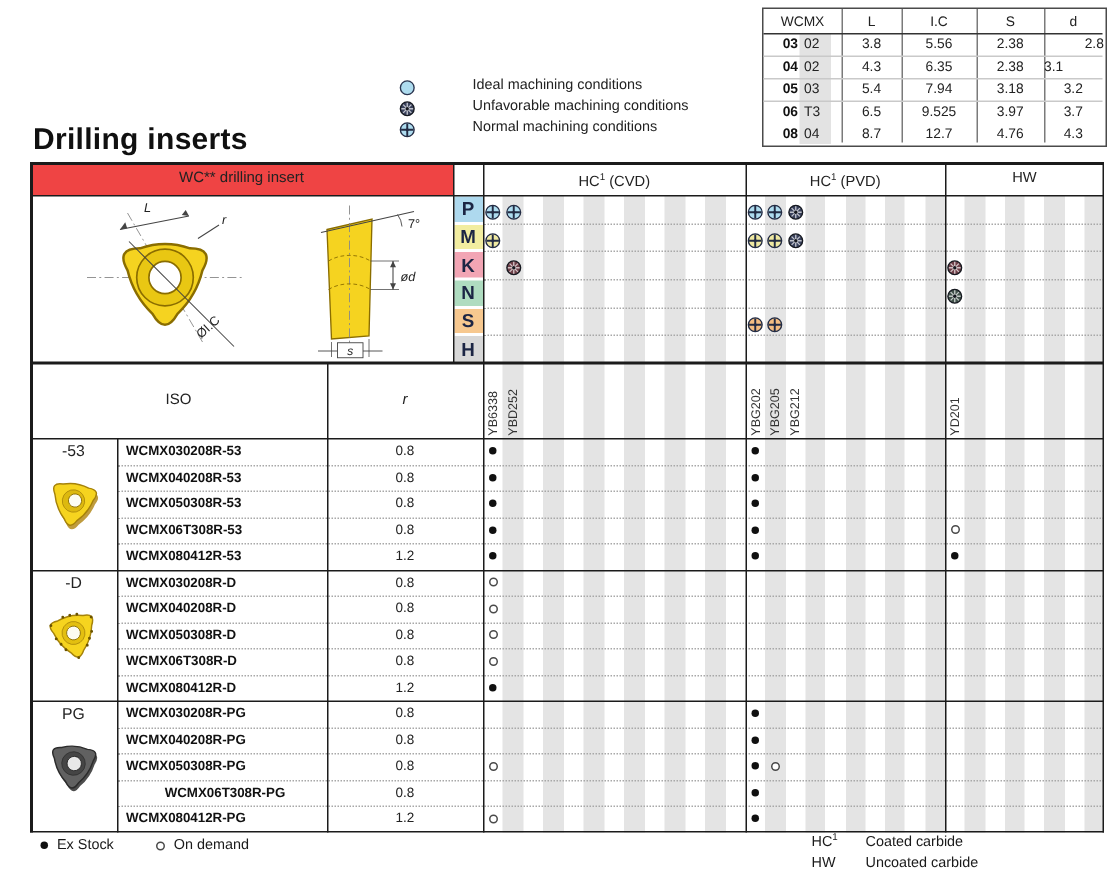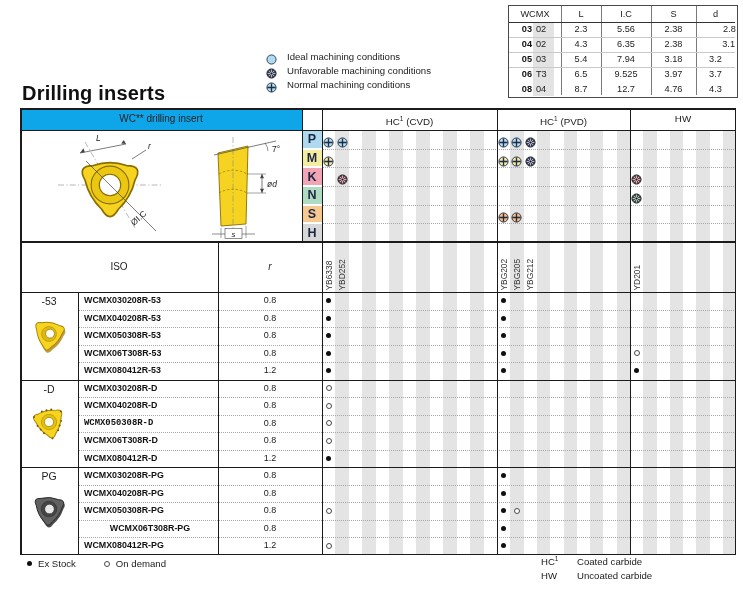--- a/index.html
+++ b/index.html
@@ -1,20 +1,20 @@
 <!DOCTYPE html>
 <html><head>
 <meta charset="utf-8">
 <style>
   html,body{margin:0;padding:0;background:#fff;}
   #canvas{position:relative;width:743px;height:589px;background:#ffffff;overflow:hidden;
           font-family:"Liberation Sans","DejaVu Sans",sans-serif;color:#1a1a1a;}
   .title{position:absolute;left:22px;top:82px;font-size:20px;font-weight:bold;color:#101010;letter-spacing:.2px;}
   .cond-legend{position:absolute;left:266px;top:49px;}
-  .cond-row{display:flex;align-items:center;height:14px;margin-bottom:0px;}
+  .cond-row{display:flex;align-items:center;height:14px;margin-bottom:0px;gap:28px;}
   .cond-ic{width:11px;height:11px;display:inline-block;margin-right:10px;}
   .cond-row span.lbl{font-size:9.6px;color:#222;}
   .stock-legend{position:absolute;left:27px;top:558px;display:flex;align-items:center;font-size:9.6px;color:#1a1a1a;}
   .dot{display:inline-block;width:5px;height:5px;border-radius:50%;margin-right:6px;}
   .dot.filled{background:#101010;}
   .dot.open{border:1px solid #4a4a4a;background:#fff;width:4px;height:4px;}
   .gap{width:28px;display:inline-block;}
   .footnotes{position:absolute;left:541px;top:554px;font-size:9.6px;color:#1a1a1a;}
   .footnotes .row{display:flex;height:14px;align-items:center;}
   .footnotes .abbr{width:36px;}
@@ -62,30 +62,30 @@
       <div style="position: absolute; left: 0px; top: 31.4px; width: 226px; height: 1px; background: rgb(201, 201, 201);"></div>
       <div style="position: absolute; left: 0px; top: 46.4px; width: 226px; height: 1px; background: rgb(201, 201, 201);"></div>
       <div style="position: absolute; left: 0px; top: 61.4px; width: 226px; height: 1px; background: rgb(201, 201, 201);"></div>
       <div style="position: absolute; left: 0px; top: 0px; width: 52px; height: 16px; line-height: 16px; text-align: center; font-size: 9.2px; color: rgb(34, 34, 34);">WCMX</div>
       <div style="position: absolute; left: 52px; top: 0px; width: 40px; height: 16px; line-height: 16px; text-align: center; font-size: 9.2px; color: rgb(34, 34, 34);">L</div>
       <div style="position: absolute; left: 92px; top: 0px; width: 50px; height: 16px; line-height: 16px; text-align: center; font-size: 9.2px; color: rgb(34, 34, 34);">I.C</div>
       <div style="position: absolute; left: 142px; top: 0px; width: 45px; height: 16px; line-height: 16px; text-align: center; font-size: 9.2px; color: rgb(34, 34, 34);">S</div>
       <div style="position: absolute; left: 187px; top: 0px; width: 39px; height: 16px; line-height: 16px; text-align: center; font-size: 9.2px; color: rgb(34, 34, 34);">d</div>
       <div style="position: absolute; left: 2px; top: 16px; width: 21px; height: 15px; line-height: 15px; text-align: right; font-size: 9.2px; font-weight: bold; color: rgb(17, 17, 17);">03</div>
       <div style="position: absolute; left: 27px; top: 16px; width: 18px; height: 15px; line-height: 15px; text-align: left; font-size: 9.2px; color: rgb(34, 34, 34);">02</div>
-      <div style="position: absolute; left: 52px; top: 16px; width: 40px; height: 15px; line-height: 15px; text-align: center; font-size: 9.2px; color: rgb(34, 34, 34);">2.3</div>
+      <div style="position: absolute; left: 52px; top: 16px; width: 40px; height: 15px; line-height: 15px; text-align: center; font-size: 9.2px; color: rgb(34, 34, 34);">3.8</div>
       <div style="position: absolute; left: 92px; top: 16px; width: 50px; height: 15px; line-height: 15px; text-align: center; font-size: 9.2px; color: rgb(34, 34, 34);">5.56</div>
       <div style="position: absolute; left: 142px; top: 16px; width: 45px; height: 15px; line-height: 15px; text-align: center; font-size: 9.2px; color: rgb(34, 34, 34);">2.38</div>
       <div style="position: absolute; left: 187px; top: 16px; width: 39px; height: 15px; line-height: 15px; text-align: center; font-size: 9.2px; color: rgb(34, 34, 34); margin-left: 14px;">2.8</div>
       <div style="position: absolute; left: 2px; top: 31px; width: 21px; height: 15px; line-height: 15px; text-align: right; font-size: 9.2px; font-weight: bold; color: rgb(17, 17, 17);">04</div>
       <div style="position: absolute; left: 27px; top: 31px; width: 18px; height: 15px; line-height: 15px; text-align: left; font-size: 9.2px; color: rgb(34, 34, 34);">02</div>
       <div style="position: absolute; left: 52px; top: 31px; width: 40px; height: 15px; line-height: 15px; text-align: center; font-size: 9.2px; color: rgb(34, 34, 34);">4.3</div>
       <div style="position: absolute; left: 92px; top: 31px; width: 50px; height: 15px; line-height: 15px; text-align: center; font-size: 9.2px; color: rgb(34, 34, 34);">6.35</div>
       <div style="position: absolute; left: 142px; top: 31px; width: 45px; height: 15px; line-height: 15px; text-align: center; font-size: 9.2px; color: rgb(34, 34, 34);">2.38</div>
-      <div style="position: absolute; left: 187px; top: 31px; width: 39px; height: 15px; line-height: 15px; text-align: right; font-size: 9.2px; color: rgb(34, 34, 34);">3.1</div>
+      <div style="position: absolute; left: 187px; top: 31px; width: 39px; height: 15px; line-height: 15px; text-align: left; font-size: 9.2px; color: rgb(34, 34, 34);">3.1</div>
       <div style="position: absolute; left: 2px; top: 46px; width: 21px; height: 15px; line-height: 15px; text-align: right; font-size: 9.2px; font-weight: bold; color: rgb(17, 17, 17);">05</div>
       <div style="position: absolute; left: 27px; top: 46px; width: 18px; height: 15px; line-height: 15px; text-align: left; font-size: 9.2px; color: rgb(34, 34, 34);">03</div>
       <div style="position: absolute; left: 52px; top: 46px; width: 40px; height: 15px; line-height: 15px; text-align: center; font-size: 9.2px; color: rgb(34, 34, 34);">5.4</div>
       <div style="position: absolute; left: 92px; top: 46px; width: 50px; height: 15px; line-height: 15px; text-align: center; font-size: 9.2px; color: rgb(34, 34, 34);">7.94</div>
       <div style="position: absolute; left: 142px; top: 46px; width: 45px; height: 15px; line-height: 15px; text-align: center; font-size: 9.2px; color: rgb(34, 34, 34);">3.18</div>
       <div style="position: absolute; left: 187px; top: 46px; width: 39px; height: 15px; line-height: 15px; text-align: center; font-size: 9.2px; color: rgb(34, 34, 34);">3.2</div>
       <div style="position: absolute; left: 2px; top: 61px; width: 21px; height: 15px; line-height: 15px; text-align: right; font-size: 9.2px; font-weight: bold; color: rgb(17, 17, 17);">06</div>
       <div style="position: absolute; left: 27px; top: 61px; width: 18px; height: 15px; line-height: 15px; text-align: left; font-size: 9.2px; color: rgb(34, 34, 34);">T3</div>
       <div style="position: absolute; left: 52px; top: 61px; width: 40px; height: 15px; line-height: 15px; text-align: center; font-size: 9.2px; color: rgb(34, 34, 34);">6.5</div>
       <div style="position: absolute; left: 92px; top: 61px; width: 50px; height: 15px; line-height: 15px; text-align: center; font-size: 9.2px; color: rgb(34, 34, 34);">9.525</div>
@@ -108,21 +108,21 @@
       <div style="position: absolute; left: 470.077px; top: 130px; width: 13.4615px; height: 424.5px; background: rgb(228, 228, 228);"></div>
       <div style="position: absolute; left: 510.3px; top: 130px; width: 13.3px; height: 424.5px; background: rgb(228, 228, 228);"></div>
       <div style="position: absolute; left: 536.9px; top: 130px; width: 13.3px; height: 424.5px; background: rgb(228, 228, 228);"></div>
       <div style="position: absolute; left: 563.5px; top: 130px; width: 13.3px; height: 424.5px; background: rgb(228, 228, 228);"></div>
       <div style="position: absolute; left: 590.1px; top: 130px; width: 13.3px; height: 424.5px; background: rgb(228, 228, 228);"></div>
       <div style="position: absolute; left: 616.7px; top: 130px; width: 13.3px; height: 424.5px; background: rgb(228, 228, 228);"></div>
       <div style="position: absolute; left: 643.25px; top: 130px; width: 13.25px; height: 424.5px; background: rgb(228, 228, 228);"></div>
       <div style="position: absolute; left: 669.75px; top: 130px; width: 13.25px; height: 424.5px; background: rgb(228, 228, 228);"></div>
       <div style="position: absolute; left: 696.25px; top: 130px; width: 13.25px; height: 424.5px; background: rgb(228, 228, 228);"></div>
       <div style="position: absolute; left: 722.75px; top: 130px; width: 13.25px; height: 424.5px; background: rgb(228, 228, 228);"></div>
-      <div style="position: absolute; left: 20px; top: 108px; width: 282px; height: 22px; background: #0ea5e9; line-height: 22px; text-align: center; font-size: 10px; color: rgb(34, 34, 34);">WC** drilling insert</div>
+      <div style="position: absolute; left: 20px; top: 108px; width: 282px; height: 22px; background: #ef4444; line-height: 22px; text-align: center; font-size: 10px; color: rgb(34, 34, 34);">WC** drilling insert</div>
       <div style="position: absolute; left: 322px; top: 108px; width: 175px; height: 22px; line-height: 22px; text-align: center; font-size: 9.8px; color: rgb(34, 34, 34);">HC<sup>1</sup> (CVD)</div>
       <div style="position: absolute; left: 497px; top: 108px; width: 133px; height: 22px; line-height: 22px; text-align: center; font-size: 9.8px; color: rgb(34, 34, 34);">HC<sup>1</sup> (PVD)</div>
       <div style="position: absolute; left: 630px; top: 108px; width: 106px; height: 22px; line-height: 22px; text-align: center; font-size: 9.8px; color: rgb(34, 34, 34);">HW</div>
       <div style="position: absolute; left: 322px; top: 148.667px; width: 414px; height: 0px; border-top: 1px dotted rgb(168, 168, 168);"></div>
       <div style="position: absolute; left: 322px; top: 167.333px; width: 414px; height: 0px; border-top: 1px dotted rgb(168, 168, 168);"></div>
       <div style="position: absolute; left: 322px; top: 186px; width: 414px; height: 0px; border-top: 1px dotted rgb(168, 168, 168);"></div>
       <div style="position: absolute; left: 322px; top: 204.667px; width: 414px; height: 0px; border-top: 1px dotted rgb(168, 168, 168);"></div>
       <div style="position: absolute; left: 322px; top: 223.333px; width: 414px; height: 0px; border-top: 1px dotted rgb(168, 168, 168);"></div>
       <div style="position: absolute; left: 78px; top: 309.5px; width: 658px; height: 0px; border-top: 1px dotted rgb(168, 168, 168);"></div>
       <div style="position: absolute; left: 78px; top: 327px; width: 658px; height: 0px; border-top: 1px dotted rgb(168, 168, 168);"></div>
@@ -270,21 +270,21 @@
             <circle cx="14.3" cy="-8.3" r="1" fill="#6b5300"></circle>
             <circle cx="-14.3" cy="-8.3" r="1" fill="#6b5300"></circle>
           </g>
         </svg></div>
       <div style="position: absolute; left: 84px; top: 379.5px; width: 132px; height: 17.5px; line-height: 17.5px; font-size: 8.9px; font-weight: bold; color: rgb(17, 17, 17); white-space: nowrap;">WCMX030208R-D</div>
       <div style="position: absolute; left: 218px; top: 379.5px; width: 104px; height: 17.5px; line-height: 17.5px; text-align: center; font-size: 9px; color: rgb(34, 34, 34);">0.8</div>
       <div style="position: absolute; left: 325.731px; top: 385.25px; width: 4px; height: 4px; border-radius: 50%; border: 1.1px solid rgb(74, 74, 74); background: rgb(255, 255, 255);"></div>
       <div style="position: absolute; left: 84px; top: 397px; width: 132px; height: 17.5px; line-height: 17.5px; font-size: 8.9px; font-weight: bold; color: rgb(17, 17, 17); white-space: nowrap;">WCMX040208R-D</div>
       <div style="position: absolute; left: 218px; top: 397px; width: 104px; height: 17.5px; line-height: 17.5px; text-align: center; font-size: 9px; color: rgb(34, 34, 34);">0.8</div>
       <div style="position: absolute; left: 325.731px; top: 402.75px; width: 4px; height: 4px; border-radius: 50%; border: 1.1px solid rgb(74, 74, 74); background: rgb(255, 255, 255);"></div>
-      <div style="position: absolute; left: 84px; top: 414.5px; width: 132px; height: 17.5px; line-height: 17.5px; font-size: 8.9px; font-weight: bold; color: rgb(17, 17, 17); white-space: nowrap; font-family: Liberation Mono, monospace;">WCMX050308R-D</div>
+      <div style="position: absolute; left: 84px; top: 414.5px; width: 132px; height: 17.5px; line-height: 17.5px; font-size: 8.9px; font-weight: bold; color: rgb(17, 17, 17); white-space: nowrap;">WCMX050308R-D</div>
       <div style="position: absolute; left: 218px; top: 414.5px; width: 104px; height: 17.5px; line-height: 17.5px; text-align: center; font-size: 9px; color: rgb(34, 34, 34);">0.8</div>
       <div style="position: absolute; left: 325.731px; top: 420.25px; width: 4px; height: 4px; border-radius: 50%; border: 1.1px solid rgb(74, 74, 74); background: rgb(255, 255, 255);"></div>
       <div style="position: absolute; left: 84px; top: 432px; width: 132px; height: 17.5px; line-height: 17.5px; font-size: 8.9px; font-weight: bold; color: rgb(17, 17, 17); white-space: nowrap;">WCMX06T308R-D</div>
       <div style="position: absolute; left: 218px; top: 432px; width: 104px; height: 17.5px; line-height: 17.5px; text-align: center; font-size: 9px; color: rgb(34, 34, 34);">0.8</div>
       <div style="position: absolute; left: 325.731px; top: 437.75px; width: 4px; height: 4px; border-radius: 50%; border: 1.1px solid rgb(74, 74, 74); background: rgb(255, 255, 255);"></div>
       <div style="position: absolute; left: 84px; top: 449.5px; width: 132px; height: 17.5px; line-height: 17.5px; font-size: 8.9px; font-weight: bold; color: rgb(17, 17, 17); white-space: nowrap;">WCMX080412R-D</div>
       <div style="position: absolute; left: 218px; top: 449.5px; width: 104px; height: 17.5px; line-height: 17.5px; text-align: center; font-size: 9px; color: rgb(34, 34, 34);">1.2</div>
       <div style="position: absolute; left: 326.231px; top: 455.75px; width: 5px; height: 5px; border-radius: 50%; background: rgb(16, 16, 16);"></div>
       <div style="position: absolute; left: 20px; top: 470px; width: 58px; height: 14px; text-align: center; font-size: 10.5px; color: rgb(34, 34, 34);">PG</div>
       <div style="position: absolute; left: 26px; top: 486px; width: 46px; height: 46px;"><svg width="46" height="46" viewBox="-24 -24 48 48">

